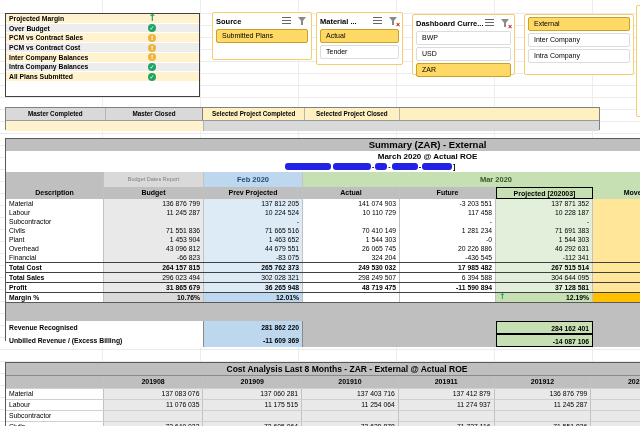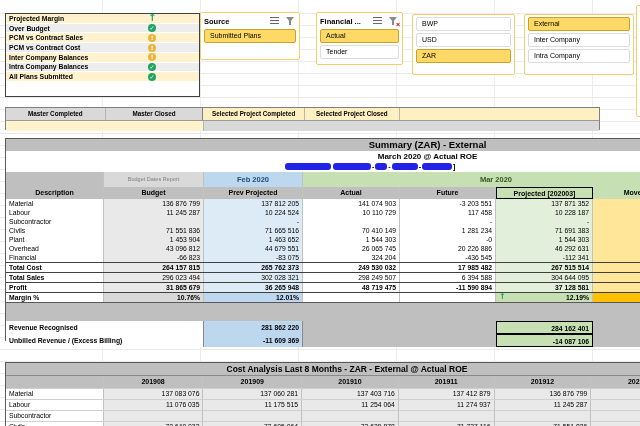--- a/index.html
+++ b/index.html
@@ -90,47 +90,57 @@
           <div class="st-ic st-ok">✓</div>
         </div>
         <div class="sum-row" style="background: rgb(255, 242, 204);">
           <div class="txt">All Plans Submitted</div>
           <div class="st-ic st-ok">✓</div>
         </div>
       </div>
   </div>
 
   <div id="slicers">
-      <div class="slicer" style="left: 200px; top: 12px; width: 100px; height: 48px;">
+      <div class="slicer" style="left: 212px; top: 12px; width: 100px; height: 48px;">
         <div class="sl-head">
           <div class="sl-title">Source</div>
           <div class="sl-ic">
             <div class="ms-ic"></div>
           </div>
           <div class="sl-ic">
             <div class="funnel"></div>
           </div>
         </div>
         <div class="sl-item sel">Submitted Plans</div>
       </div>
       <div class="slicer" style="left: 316px; top: 12px; width: 87px; height: 53px;">
         <div class="sl-head">
-          <div class="sl-title">Financial ...</div>
+          <div class="sl-title">Material ...</div>
           <div class="sl-ic">
             <div class="ms-ic"></div>
           </div>
           <div class="sl-ic">
             <div class="funnel"></div>
             <div class="fx">×</div>
           </div>
         </div>
         <div class="sl-item sel">Actual</div>
         <div class="sl-item">Tender</div>
       </div>
       <div class="slicer" style="left: 412px; top: 14px; width: 103px; height: 61px;">
+        <div class="sl-head">
+          <div class="sl-title">Dashboard Curre...</div>
+          <div class="sl-ic">
+            <div class="ms-ic"></div>
+          </div>
+          <div class="sl-ic">
+            <div class="funnel"></div>
+            <div class="fx">×</div>
+          </div>
+        </div>
         <div class="sl-item">BWP</div>
         <div class="sl-item">USD</div>
         <div class="sl-item sel">ZAR</div>
       </div>
       <div class="slicer" style="left: 524px; top: 14px; width: 110px; height: 61px;">
         <div class="sl-item sel">External</div>
         <div class="sl-item">Inter Company</div>
         <div class="sl-item">Intra Company</div>
       </div>
     </div>

